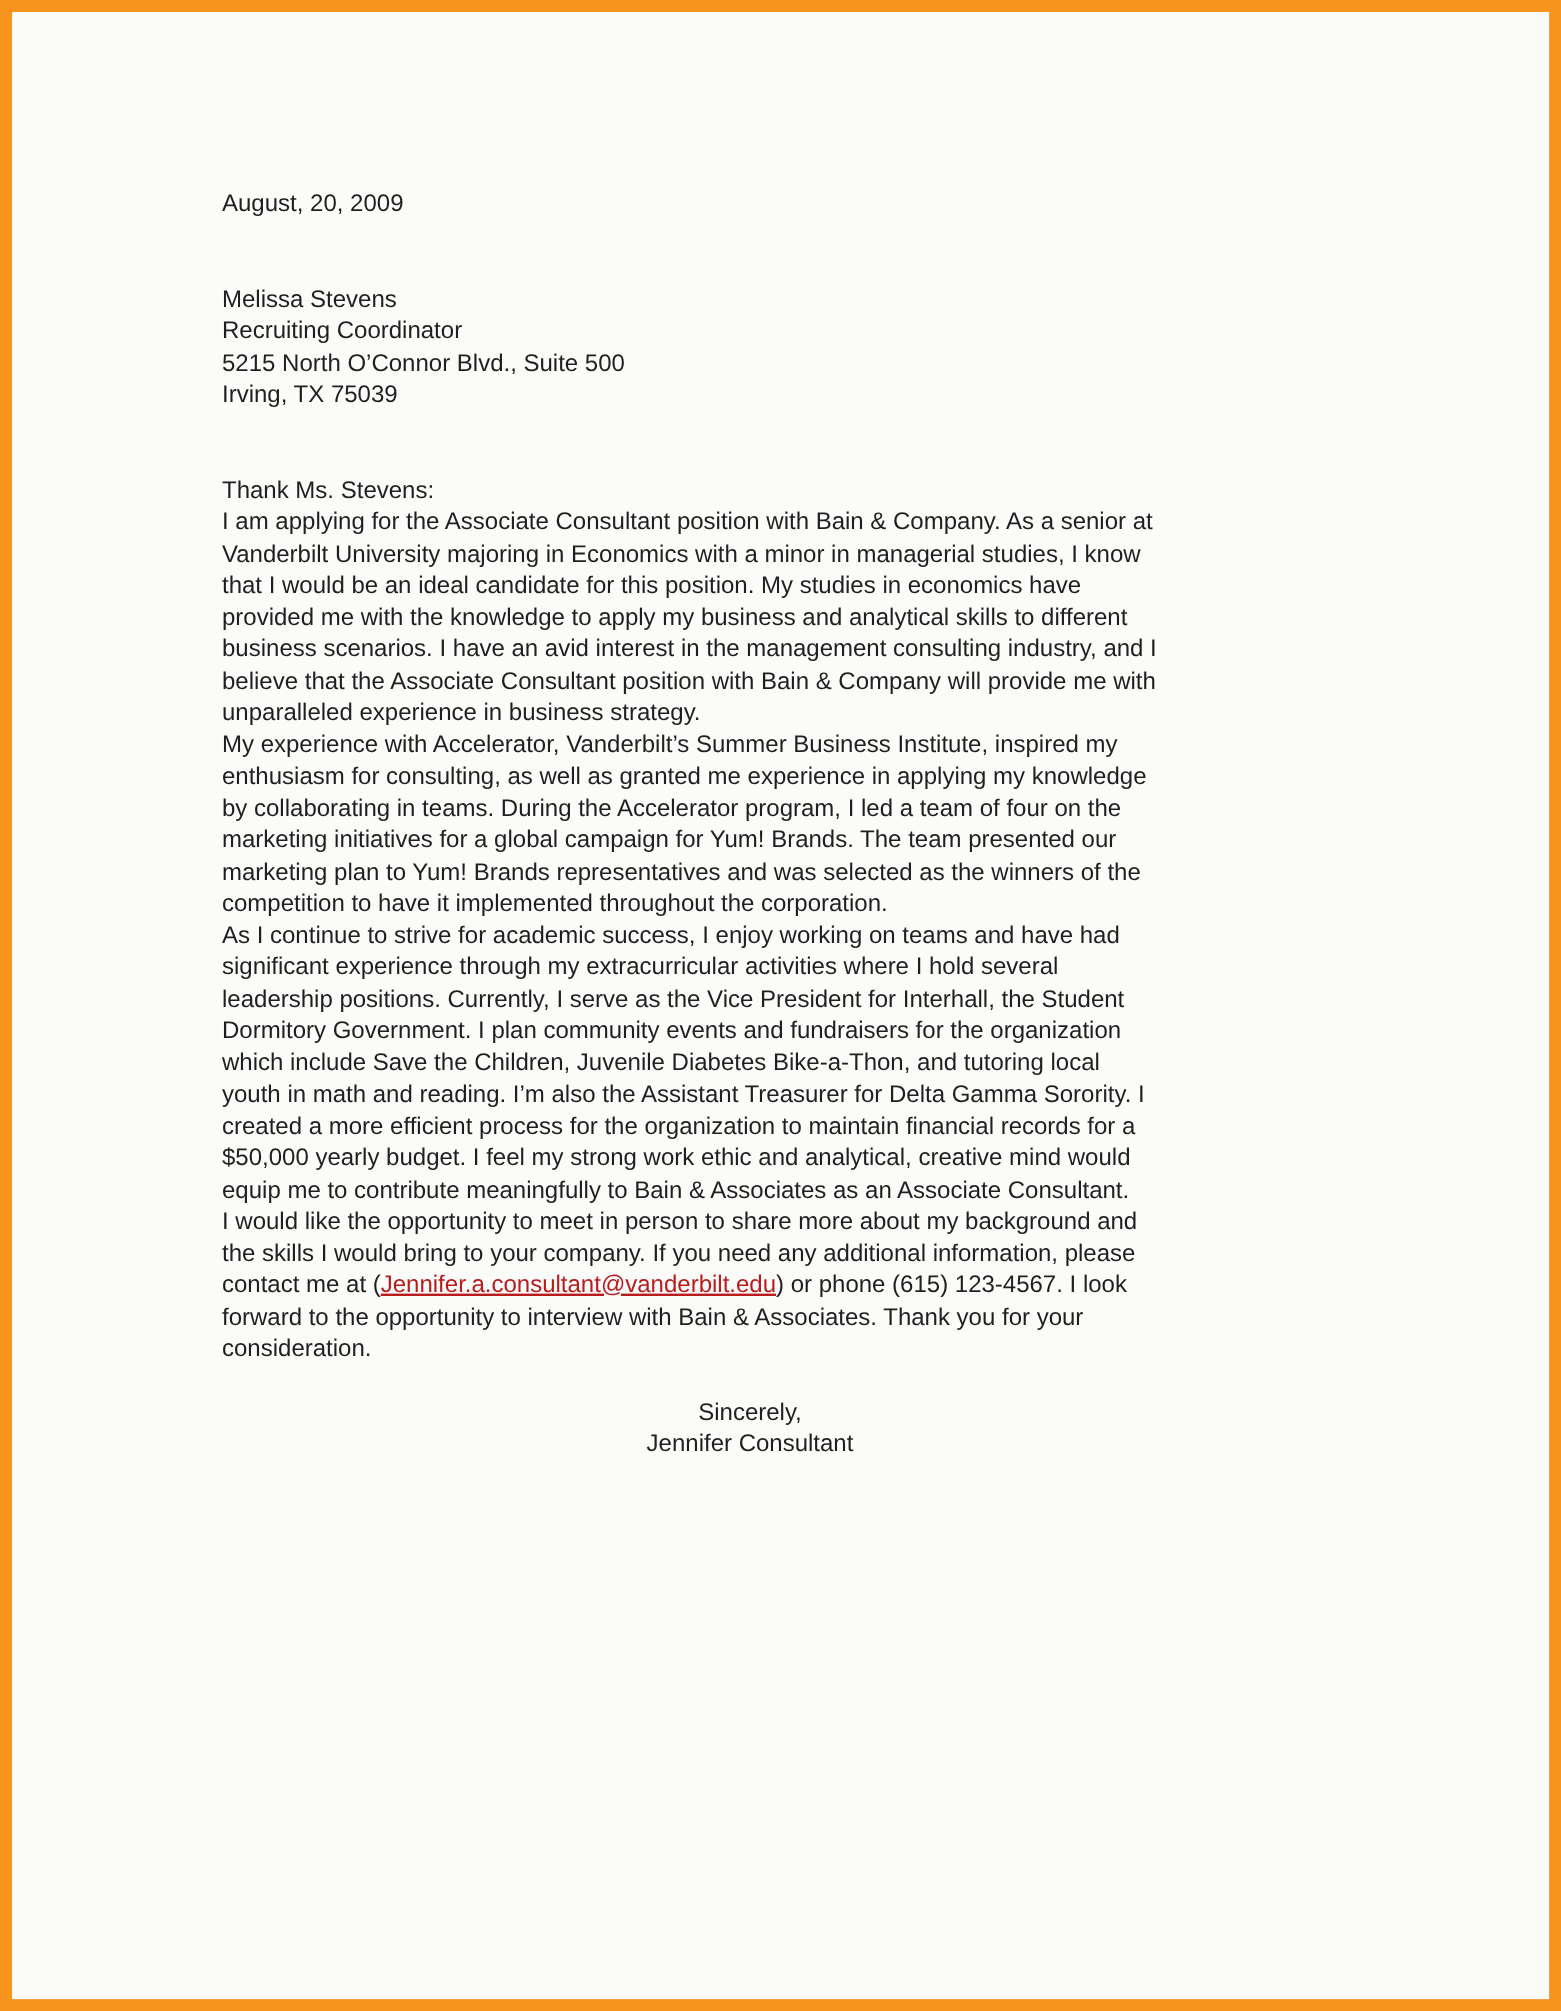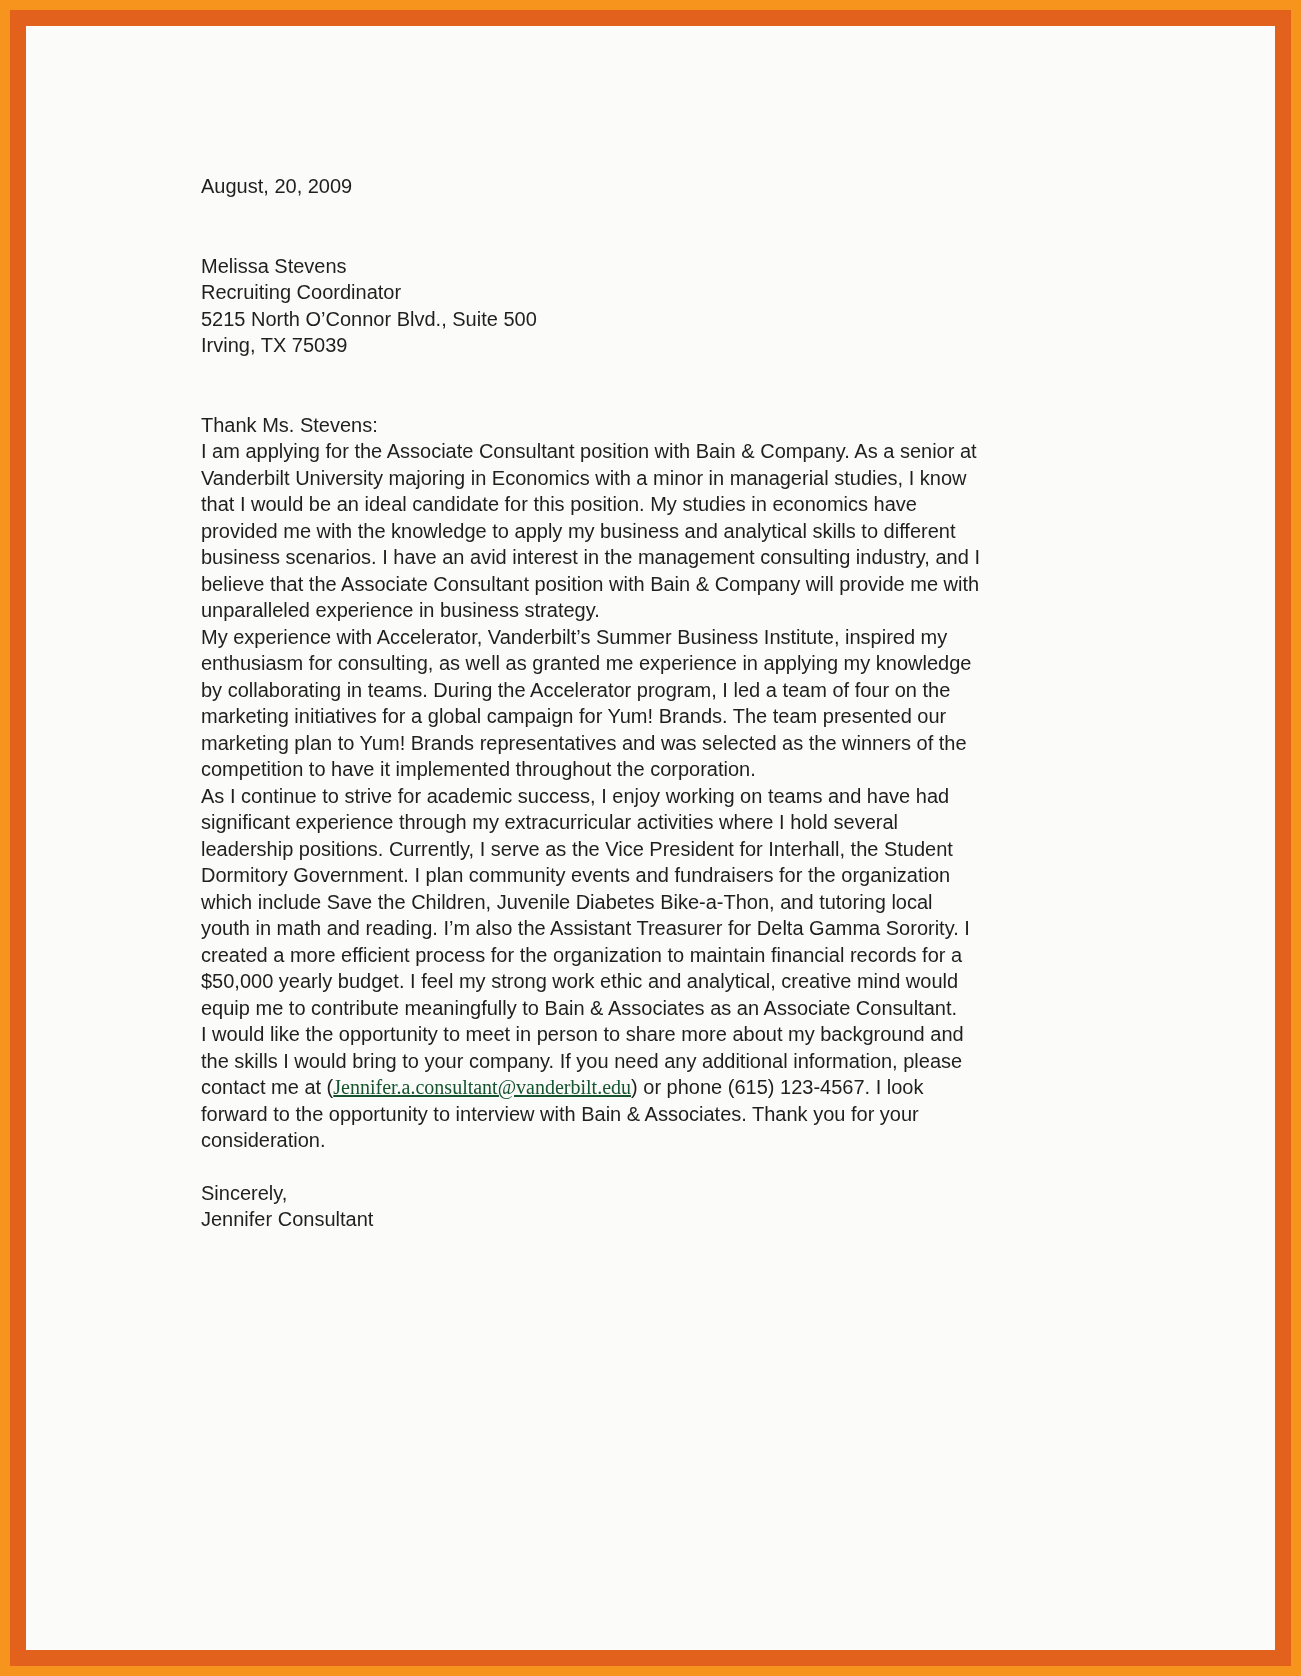--- a/index.html
+++ b/index.html
@@ -9,21 +9,21 @@
   .canvas {
     width: 1301px;
     height: 1676px;
     background: #f7941e;            
     padding: 10px;
   }
   .inner-line {
     width: 100%;
     height: 100%;
     background: #e2611c;            
-    padding: 16px;
+    padding: 0;
   }
   .page {
     width: 100%;
     height: 100%;
     background: #fbfbf9;            
     padding: 147px 100px 0 175px;
     overflow: hidden;
   }
 
   .letter {
@@ -32,27 +32,26 @@
     line-height: 26.5px;
     max-width: 880px;
   }
 
   .block { white-space: pre-line; }
 
   .date            { margin-top: 0; }
   .recipient       { margin-top: 53px; }
   .salutation      { margin-top: 53px; }
   .para            { }
-  .closing         { margin-top: 26px; }
+  .closing         { margin-top: 26px; text-align: center; }
 
   .email-link {
-    color: #14532d;
+    color: #b91c1c;
     text-decoration: underline;
     cursor: pointer;
-    font-family: Liberation Serif, serif;
   }
 </style>
 </head>
 <body>
 
 <div class="canvas">
   <div class="inner-line">
     <div class="page">
       <div class="letter">
 

